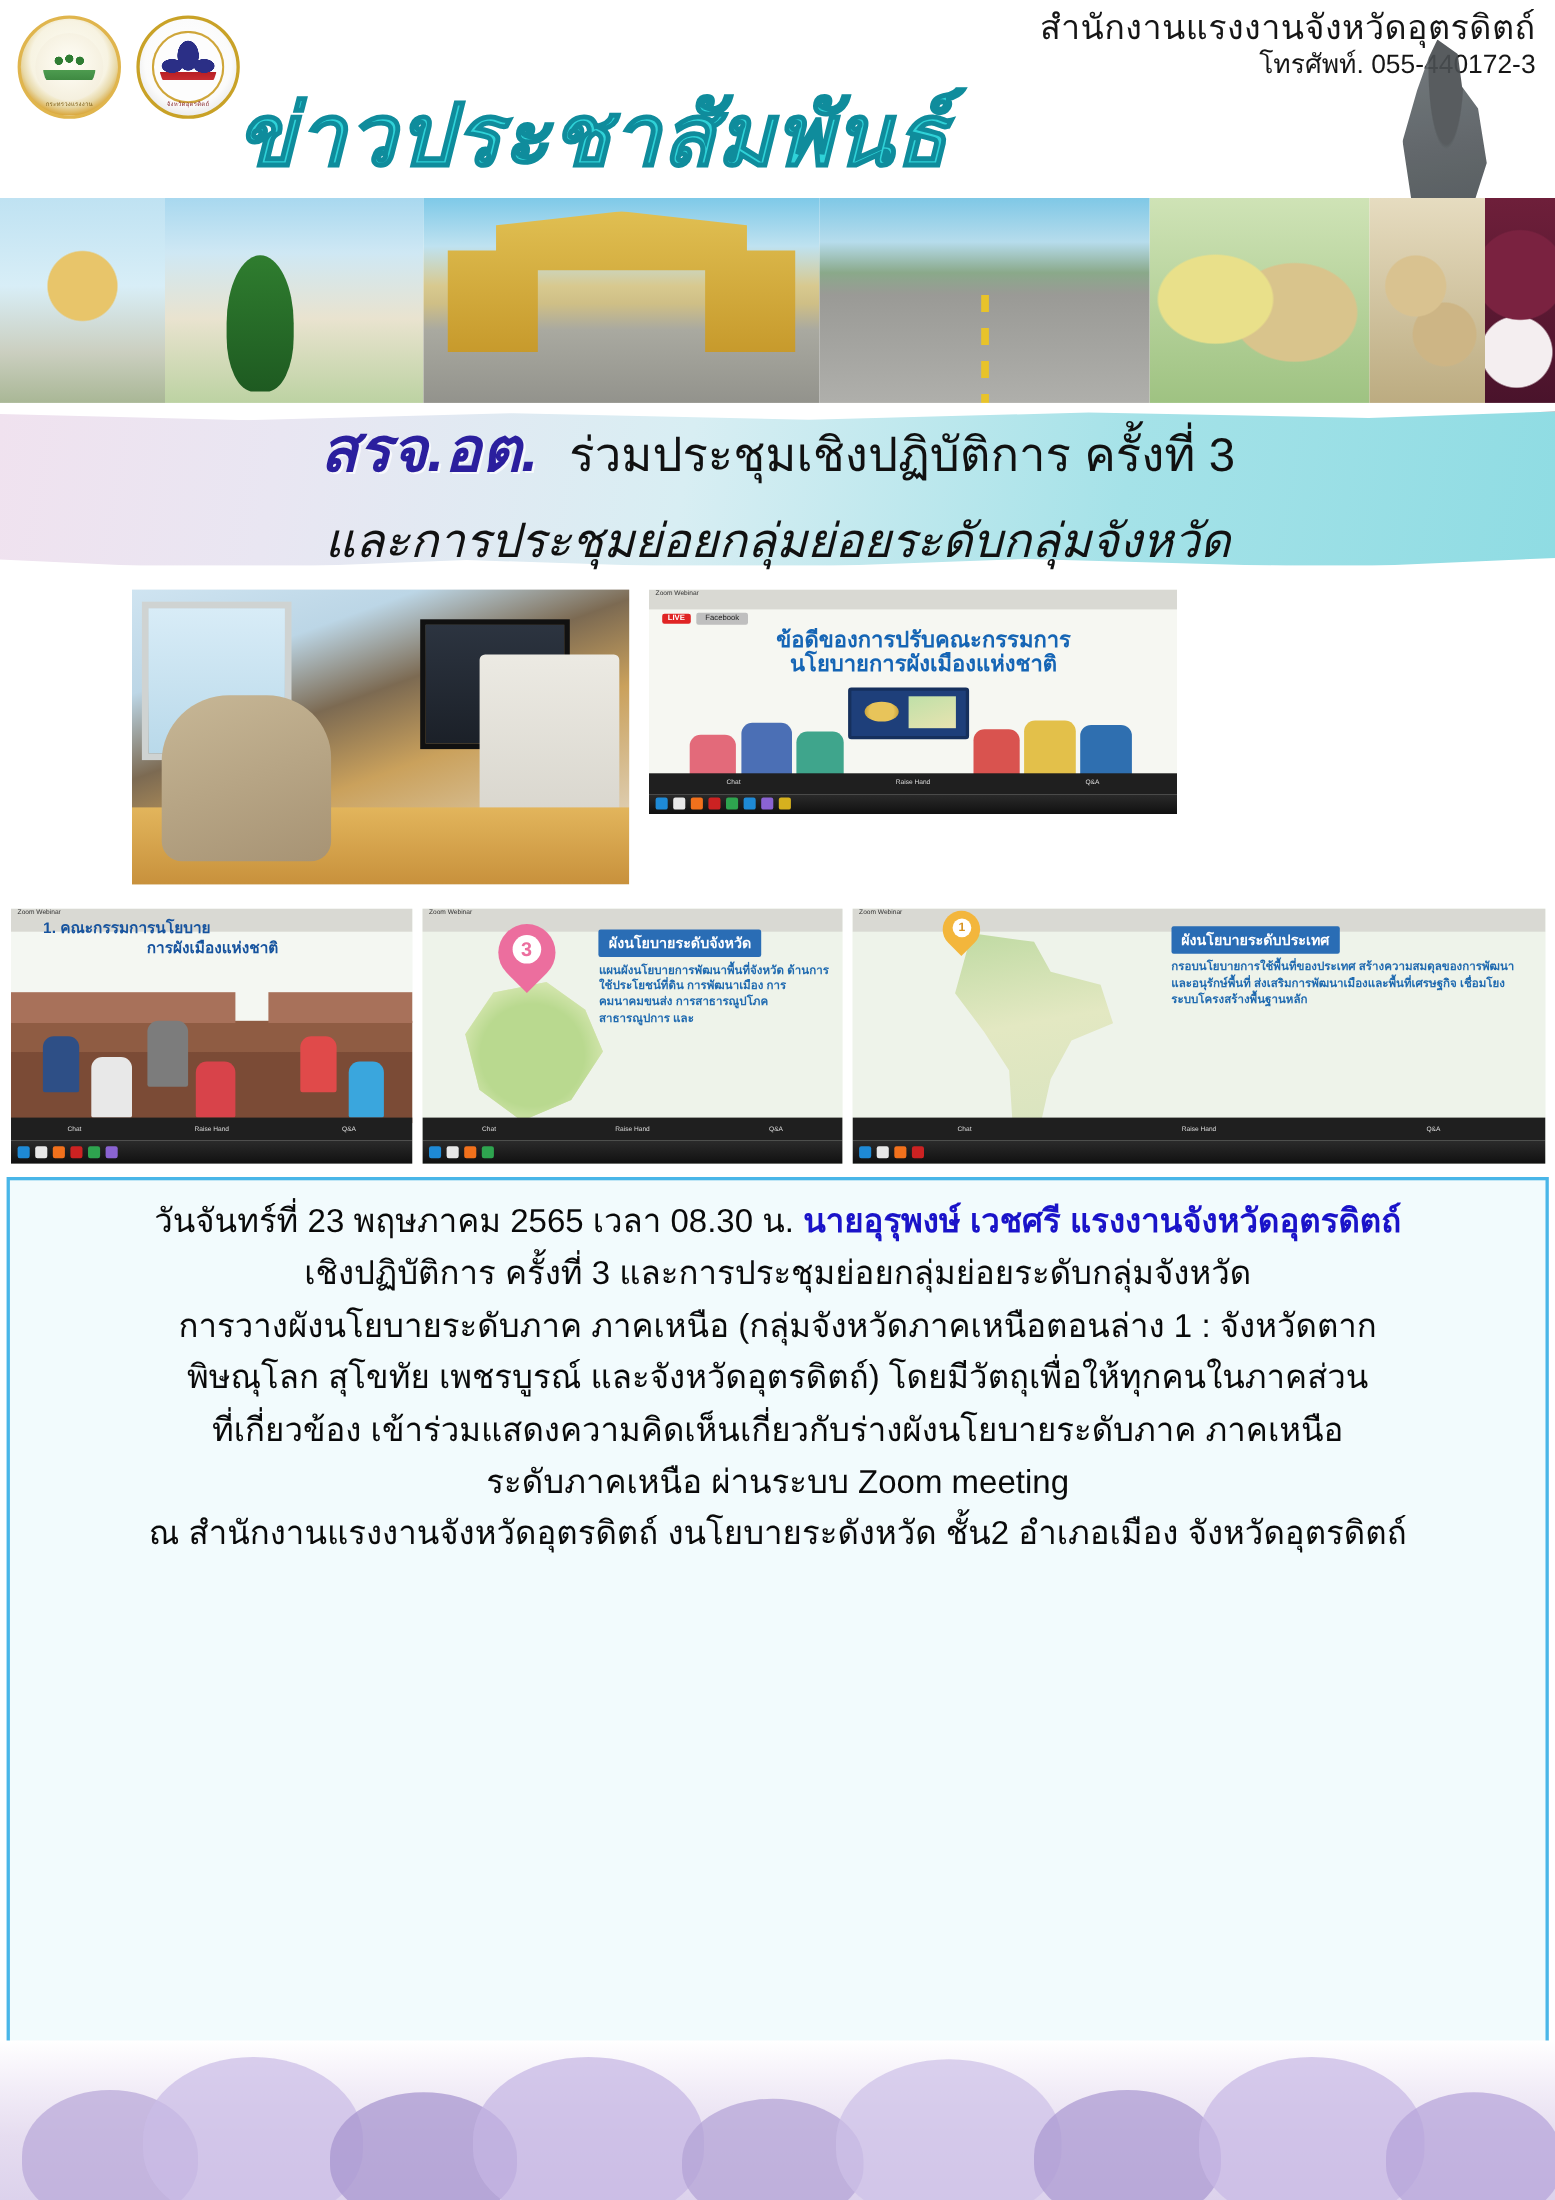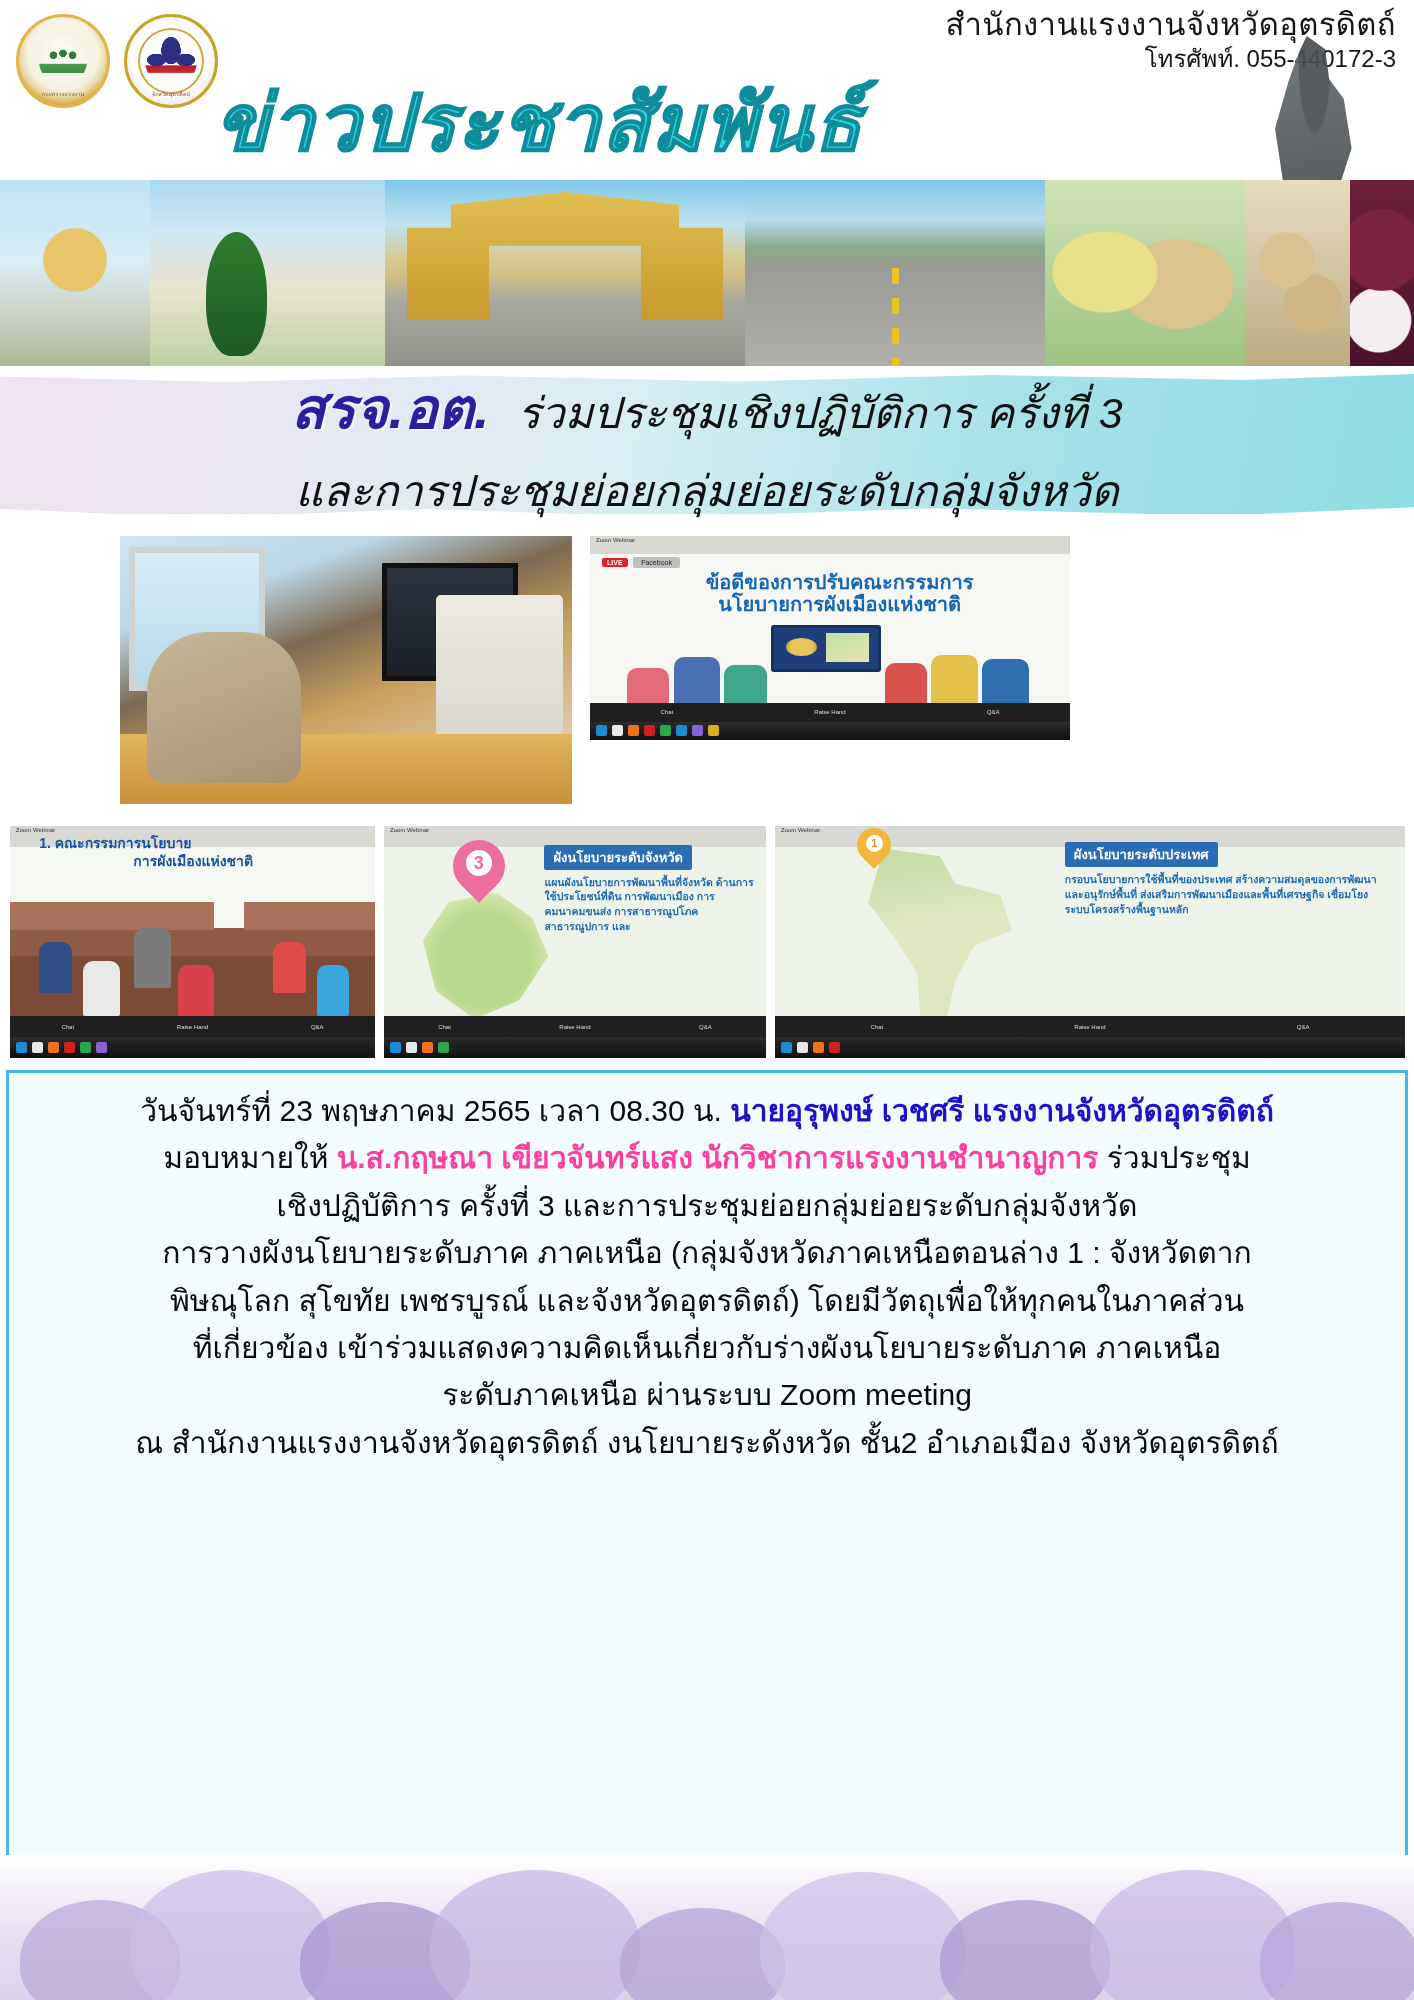--- a/index.html
+++ b/index.html
@@ -151,21 +151,21 @@
   }
   .banner::after{
     content:""; position:absolute; left:0; bottom:-10px; width:100%; height:24px;
     background:#fff; clip-path: polygon(0 100%,100% 100%,100% 30%,86% 66%,66% 34%,48% 72%,30% 38%,14% 74%,0 36%);
   }
   .banner-l1{ display:flex; align-items:baseline; gap:28px; z-index:2; }
   .banner-tag{
     font-size:56px; font-weight:800; font-style:italic; color:#2b1f9e;
     text-shadow: 2px 2px 0 rgba(255,255,255,.7);
   }
-  .banner-t1{ font-size:43px; color:#111; font-style:italic; }
+  .banner-t1{ font-size:43px; color:#111; }
   .banner-t2{ font-size:43px; color:#111; font-style:italic; z-index:2; margin-top:4px;}
 
   
   .grid-top{ position:absolute; left:0; top:528px; width:1414px; height:290px; }
   .ph { position:absolute; overflow:hidden; background:#222; }
 
   .ph-office{ left:120px; top:8px; width:452px; height:268px;
     background: linear-gradient(160deg,#cfe4f1 0%,#bcd6e6 22%,#7c6a52 40%,#caa15c 58%,#e9e6df 100%);
   }
   .ph-office .win{ position:absolute; left:2%; top:4%; width:30%; height:54%;
@@ -454,23 +454,20 @@
         <i style="background:#f2711c"></i>
           <i style="background:#cc2222"></i>
       </div>
     </div>
   </div>
 
   <div class="bodybox">
     <p>
       <span>วันจันทร์ที่ 23 พฤษภาคม 2565 เวลา 08.30 น. </span><span class="nm-blue">นายอุรุพงษ์ เวชศรี แรงงานจังหวัดอุตรดิตถ์</span>
     </p>
-    <p>
-      <span>มอบหมายให้ </span><span class="nm-pink">น.ส.กฤษณา เขียวจันทร์แสง นักวิชาการแรงงานชำนาญการ</span><span> ร่วมประชุม</span>
-    </p>
     <p>เชิงปฏิบัติการ ครั้งที่ 3 และการประชุมย่อยกลุ่มย่อยระดับกลุ่มจังหวัด</p>
     <p>การวางผังนโยบายระดับภาค ภาคเหนือ (กลุ่มจังหวัดภาคเหนือตอนล่าง 1 : จังหวัดตาก</p>
     <p>พิษณุโลก สุโขทัย เพชรบูรณ์ และจังหวัดอุตรดิตถ์) โดยมีวัตถุเพื่อให้ทุกคนในภาคส่วน</p>
     <p>ที่เกี่ยวข้อง เข้าร่วมแสดงความคิดเห็นเกี่ยวกับร่างผังนโยบายระดับภาค ภาคเหนือ</p>
     <p>ระดับภาคเหนือ ผ่านระบบ Zoom meeting</p>
     <p>ณ สำนักงานแรงงานจังหวัดอุตรดิตถ์ งนโยบายระดังหวัด ชั้น2 อำเภอเมือง จังหวัดอุตรดิตถ์</p>
   </div>
 
   <div class="footer">
     <div class="fl" style="left:20px;  width:160px; height:120px; background:#b9a7d8;"></div>

